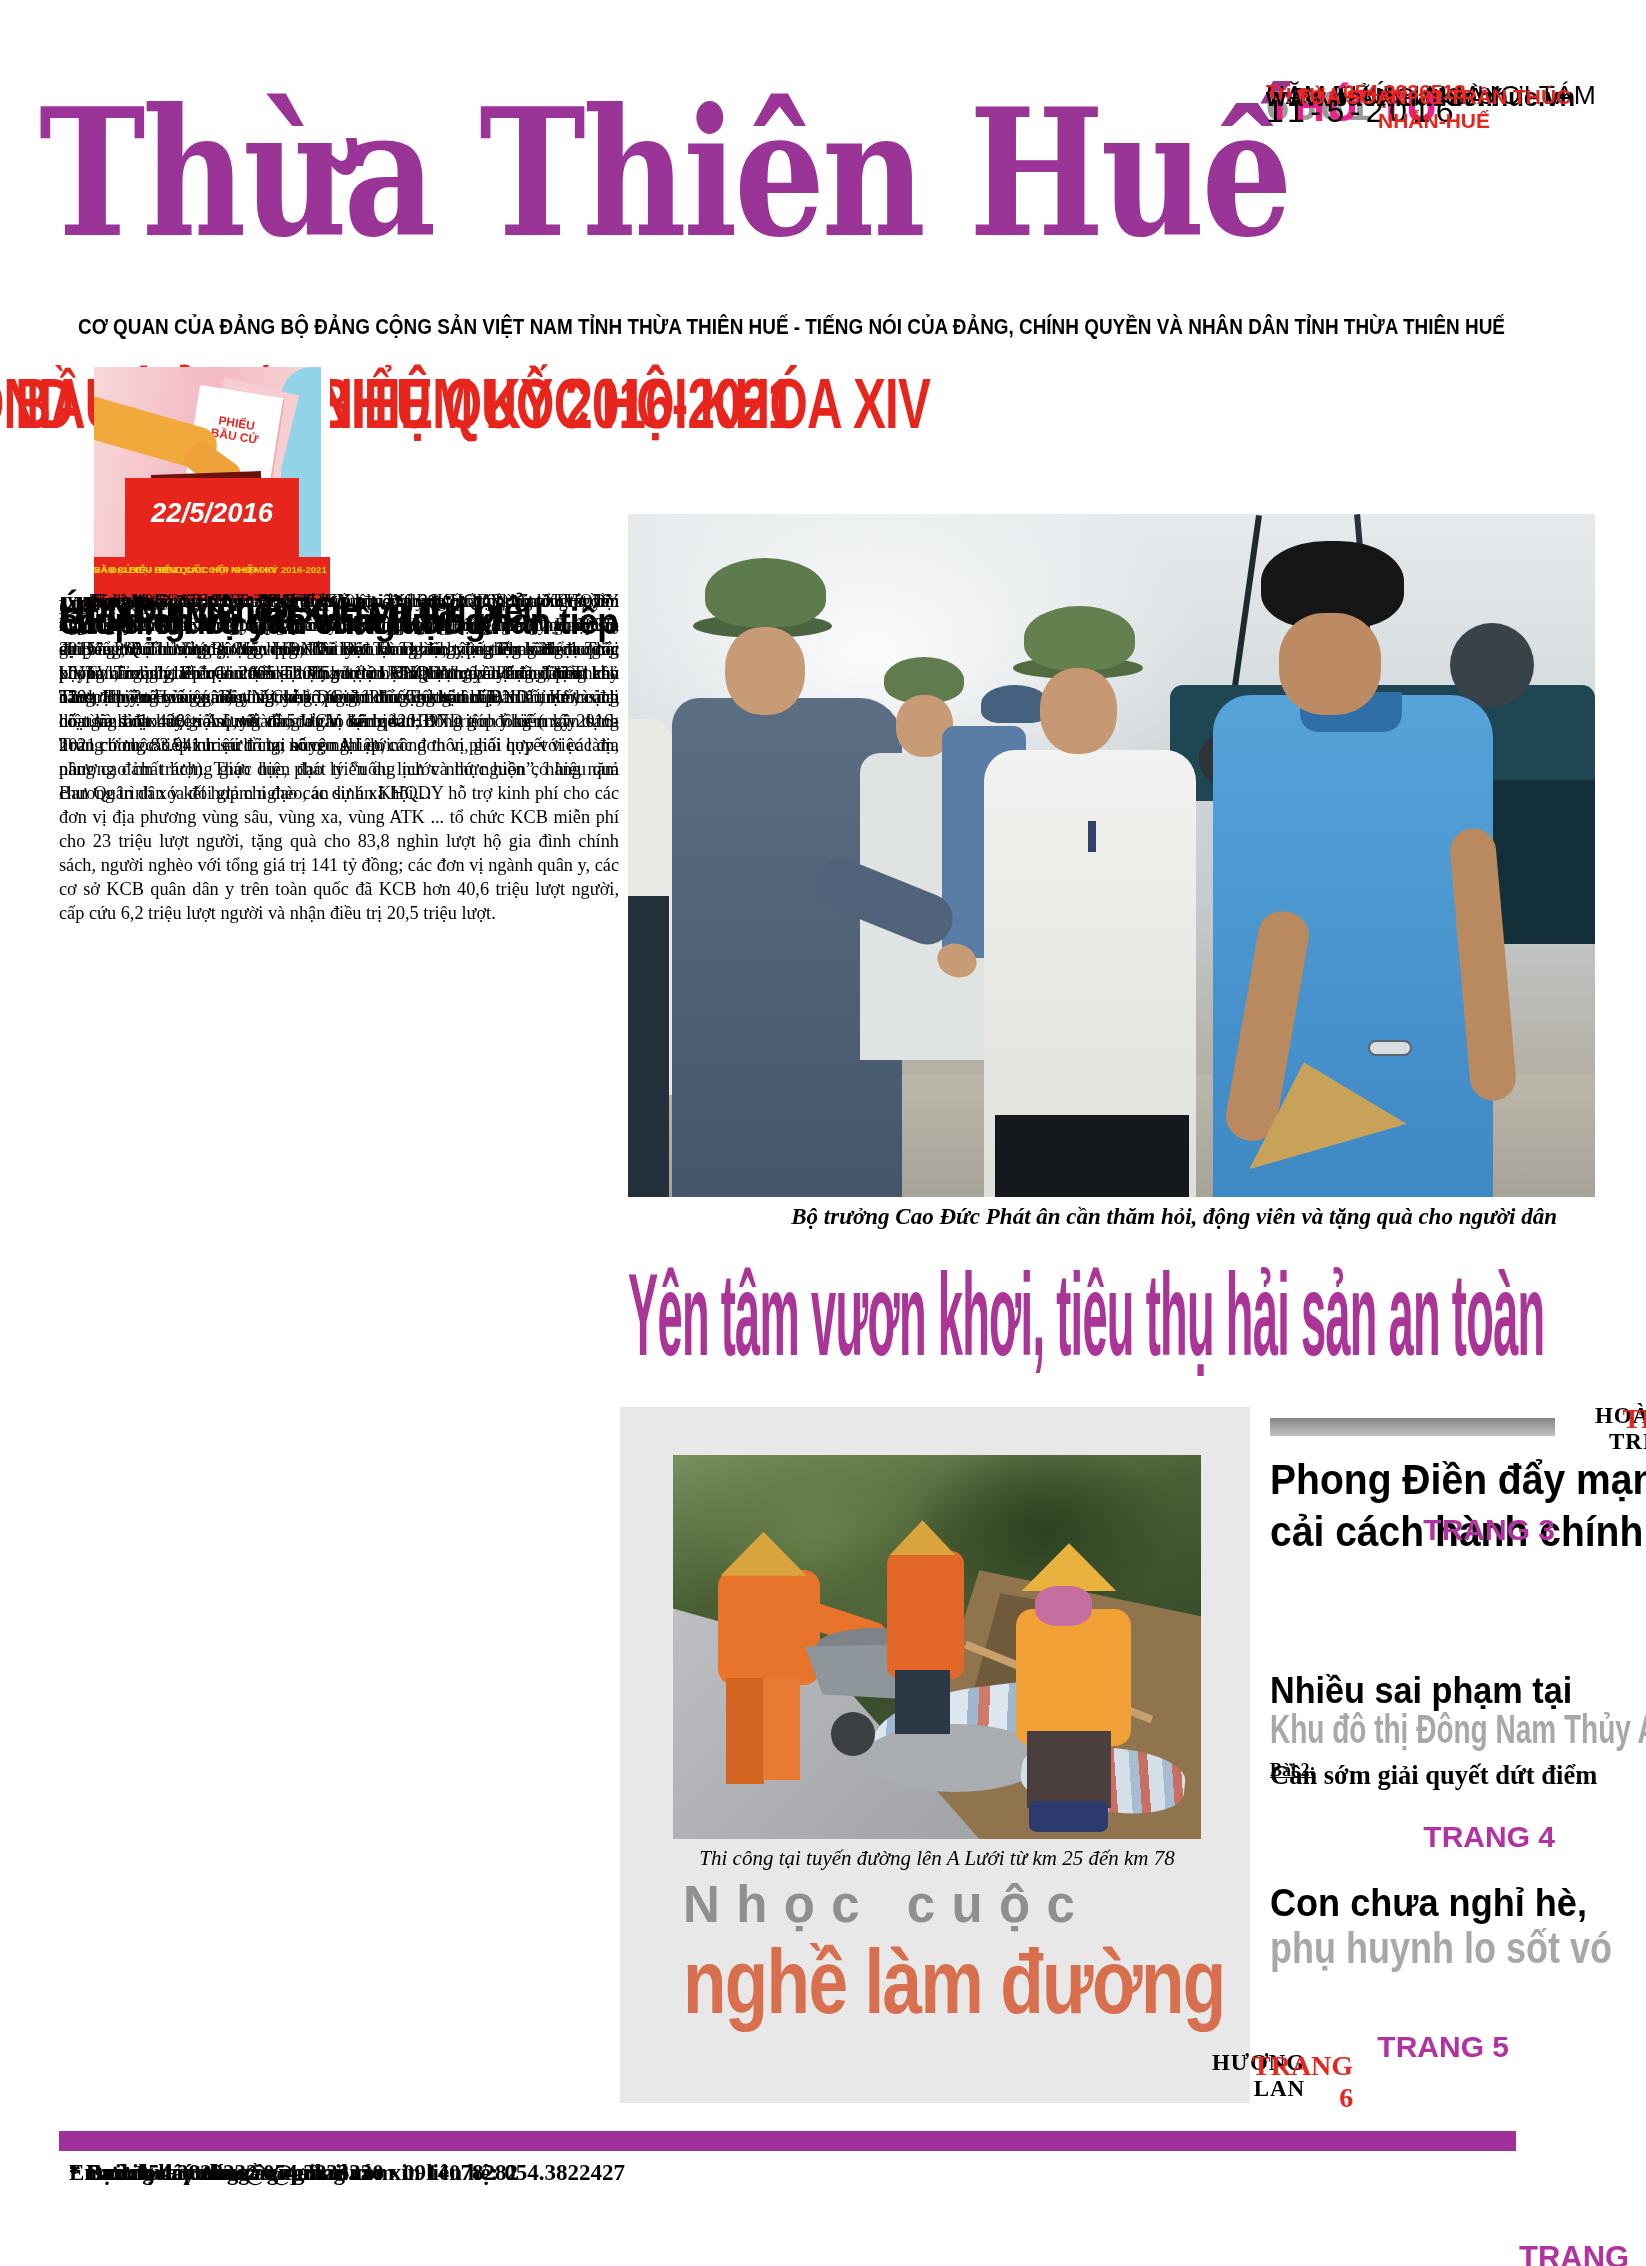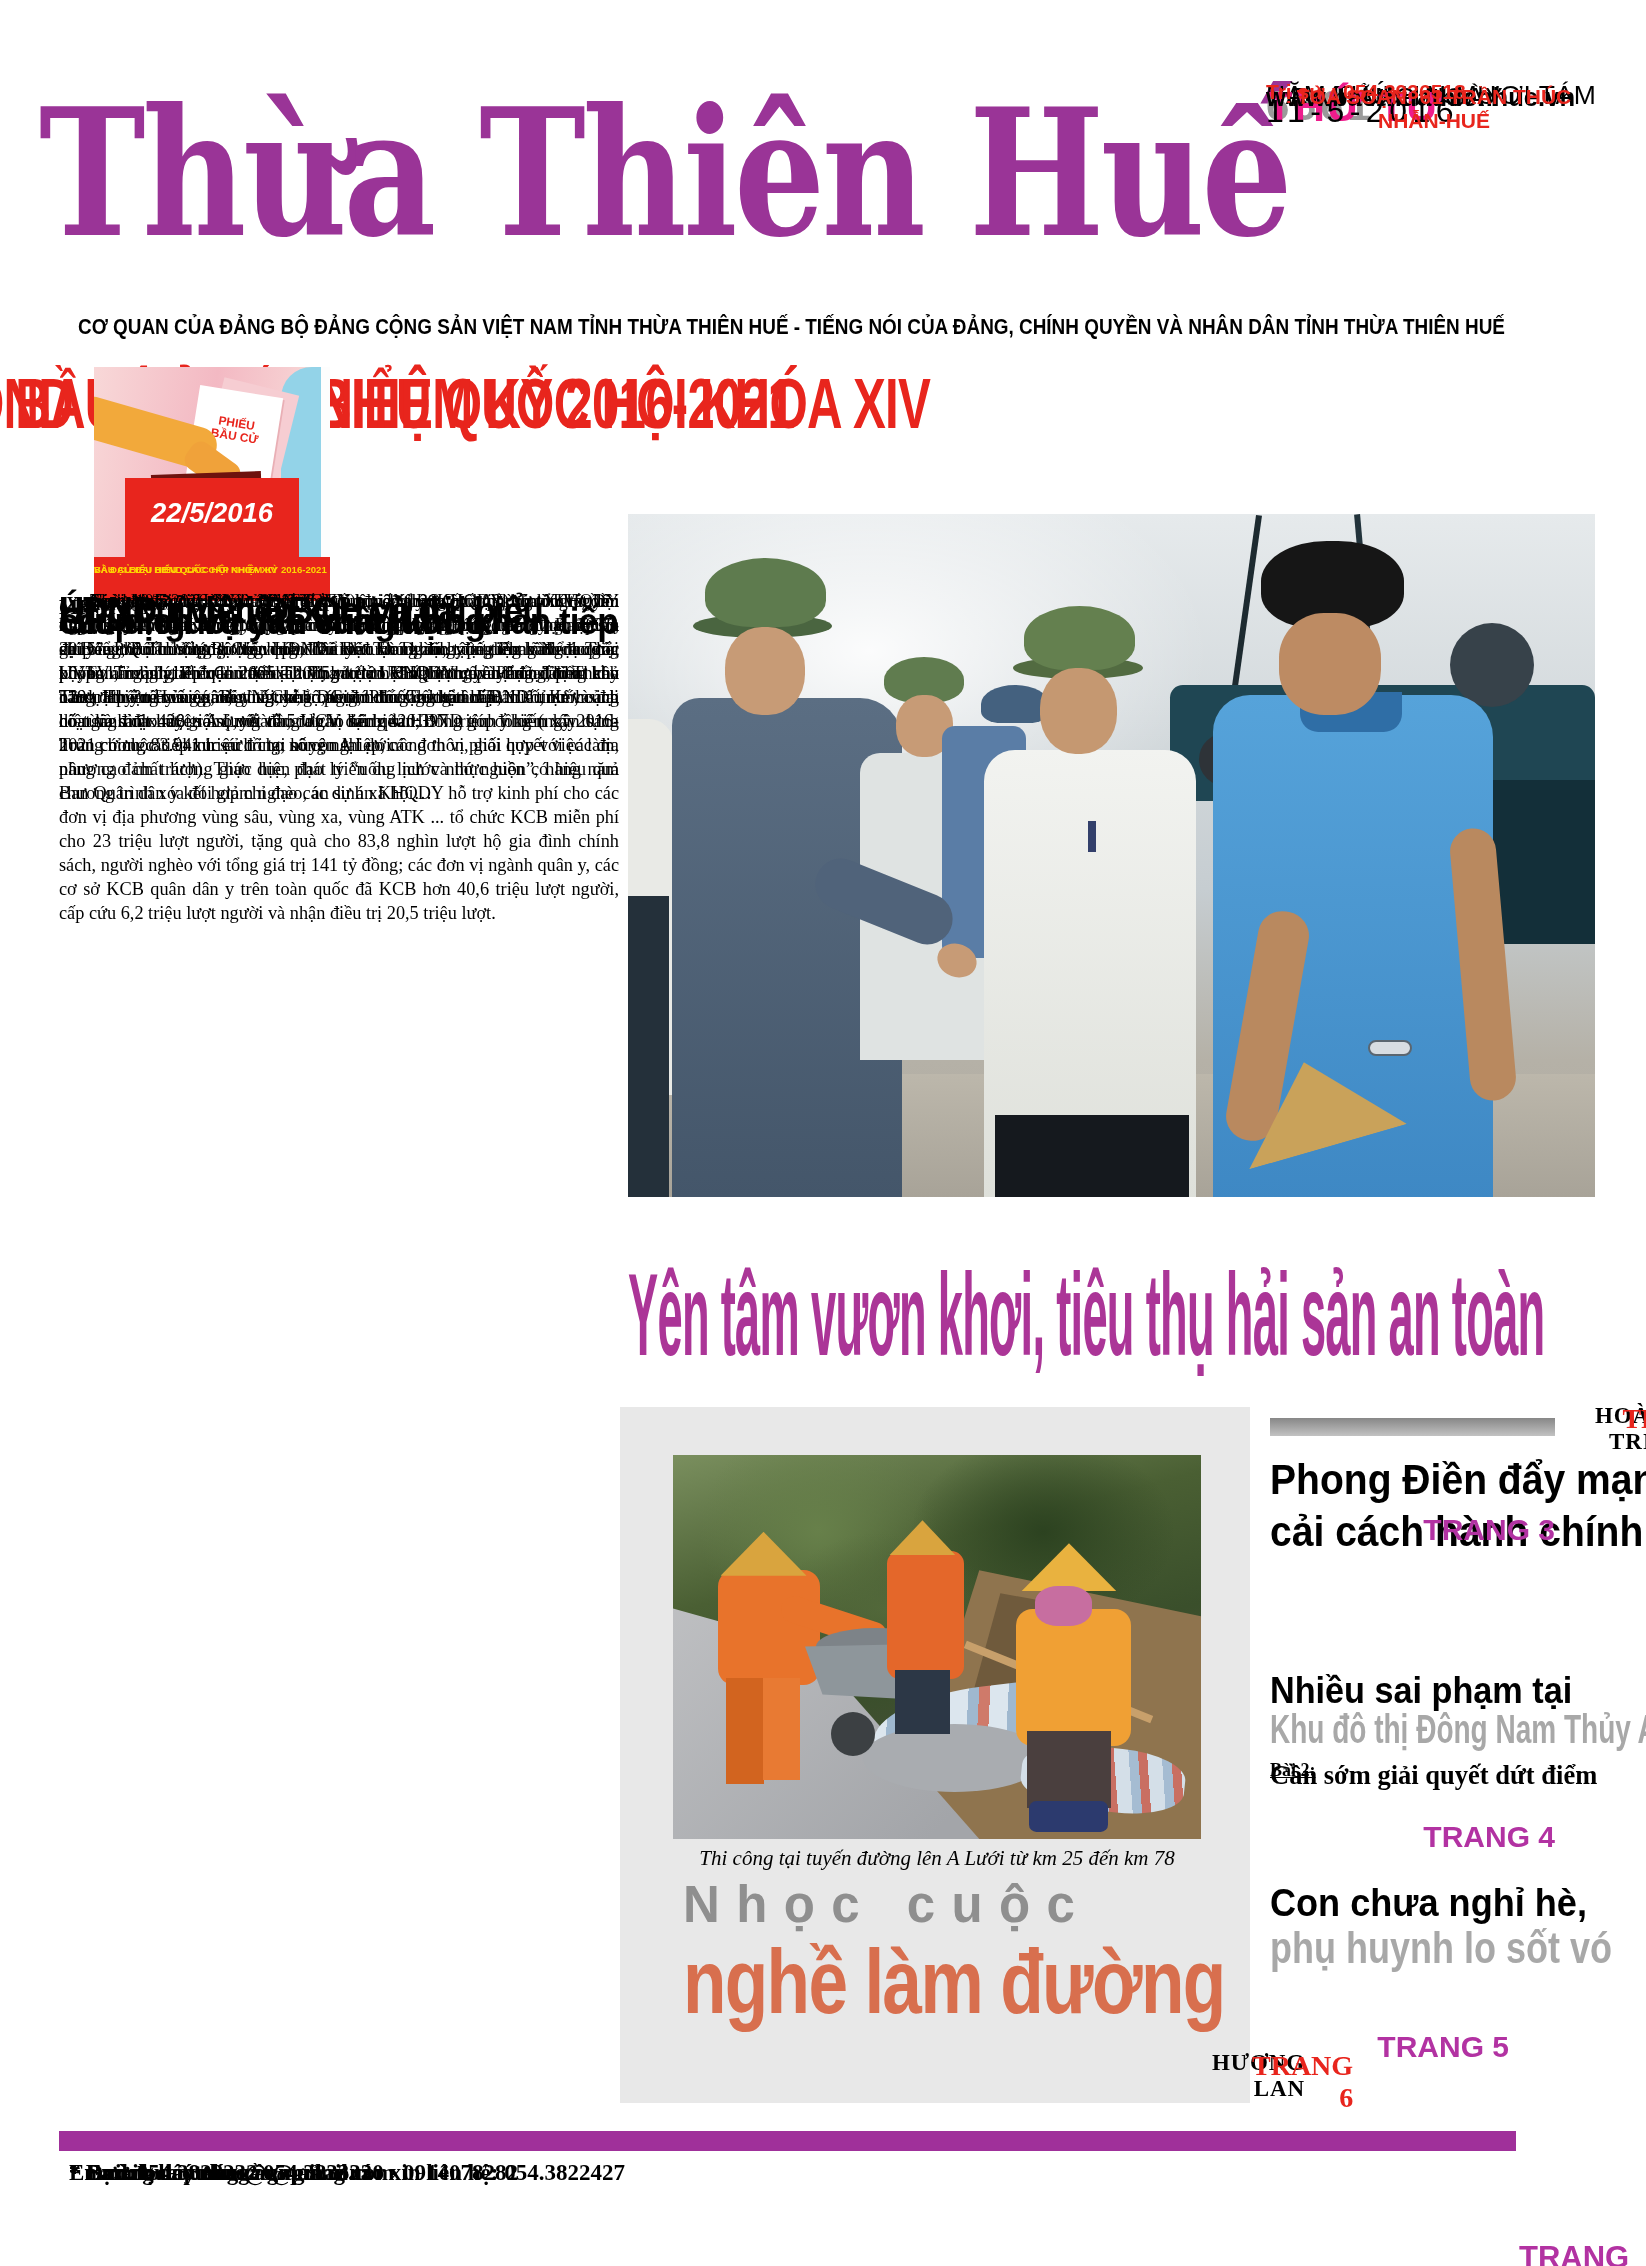--- a/index.html
+++ b/index.html
@@ -297,20 +297,21 @@
     <div class="mp-f4-collar"></div>
     <div class="mp-f4-hair"></div>
     <div class="mp-f4-face"></div>
     <div class="mp-f4-arm1"></div>
     <div class="mp-f4-arm2"></div>
     <div class="mp-f4-watch"></div>
     <div class="mp-hat"></div>
     <div class="mp-f1-arm"></div>
     <div class="mp-f1-hand"></div>
   </div>
+  <div class="main-caption">Bộ trưởng Cao Đức Phát ân cần thăm hỏi, động viên và tặng quà cho người dân</div>
 
   <div class="sea-head">
     <span>Yên tâm vươn khơi, tiêu thụ hải sản an toàn</span>
   </div>
   <div class="sea-byline">
     <span class="by">HOÀNG TRIỀU</span>
     <span class="pg">TRANG 2</span>
   </div>
 
   <div class="road-panel"></div>

